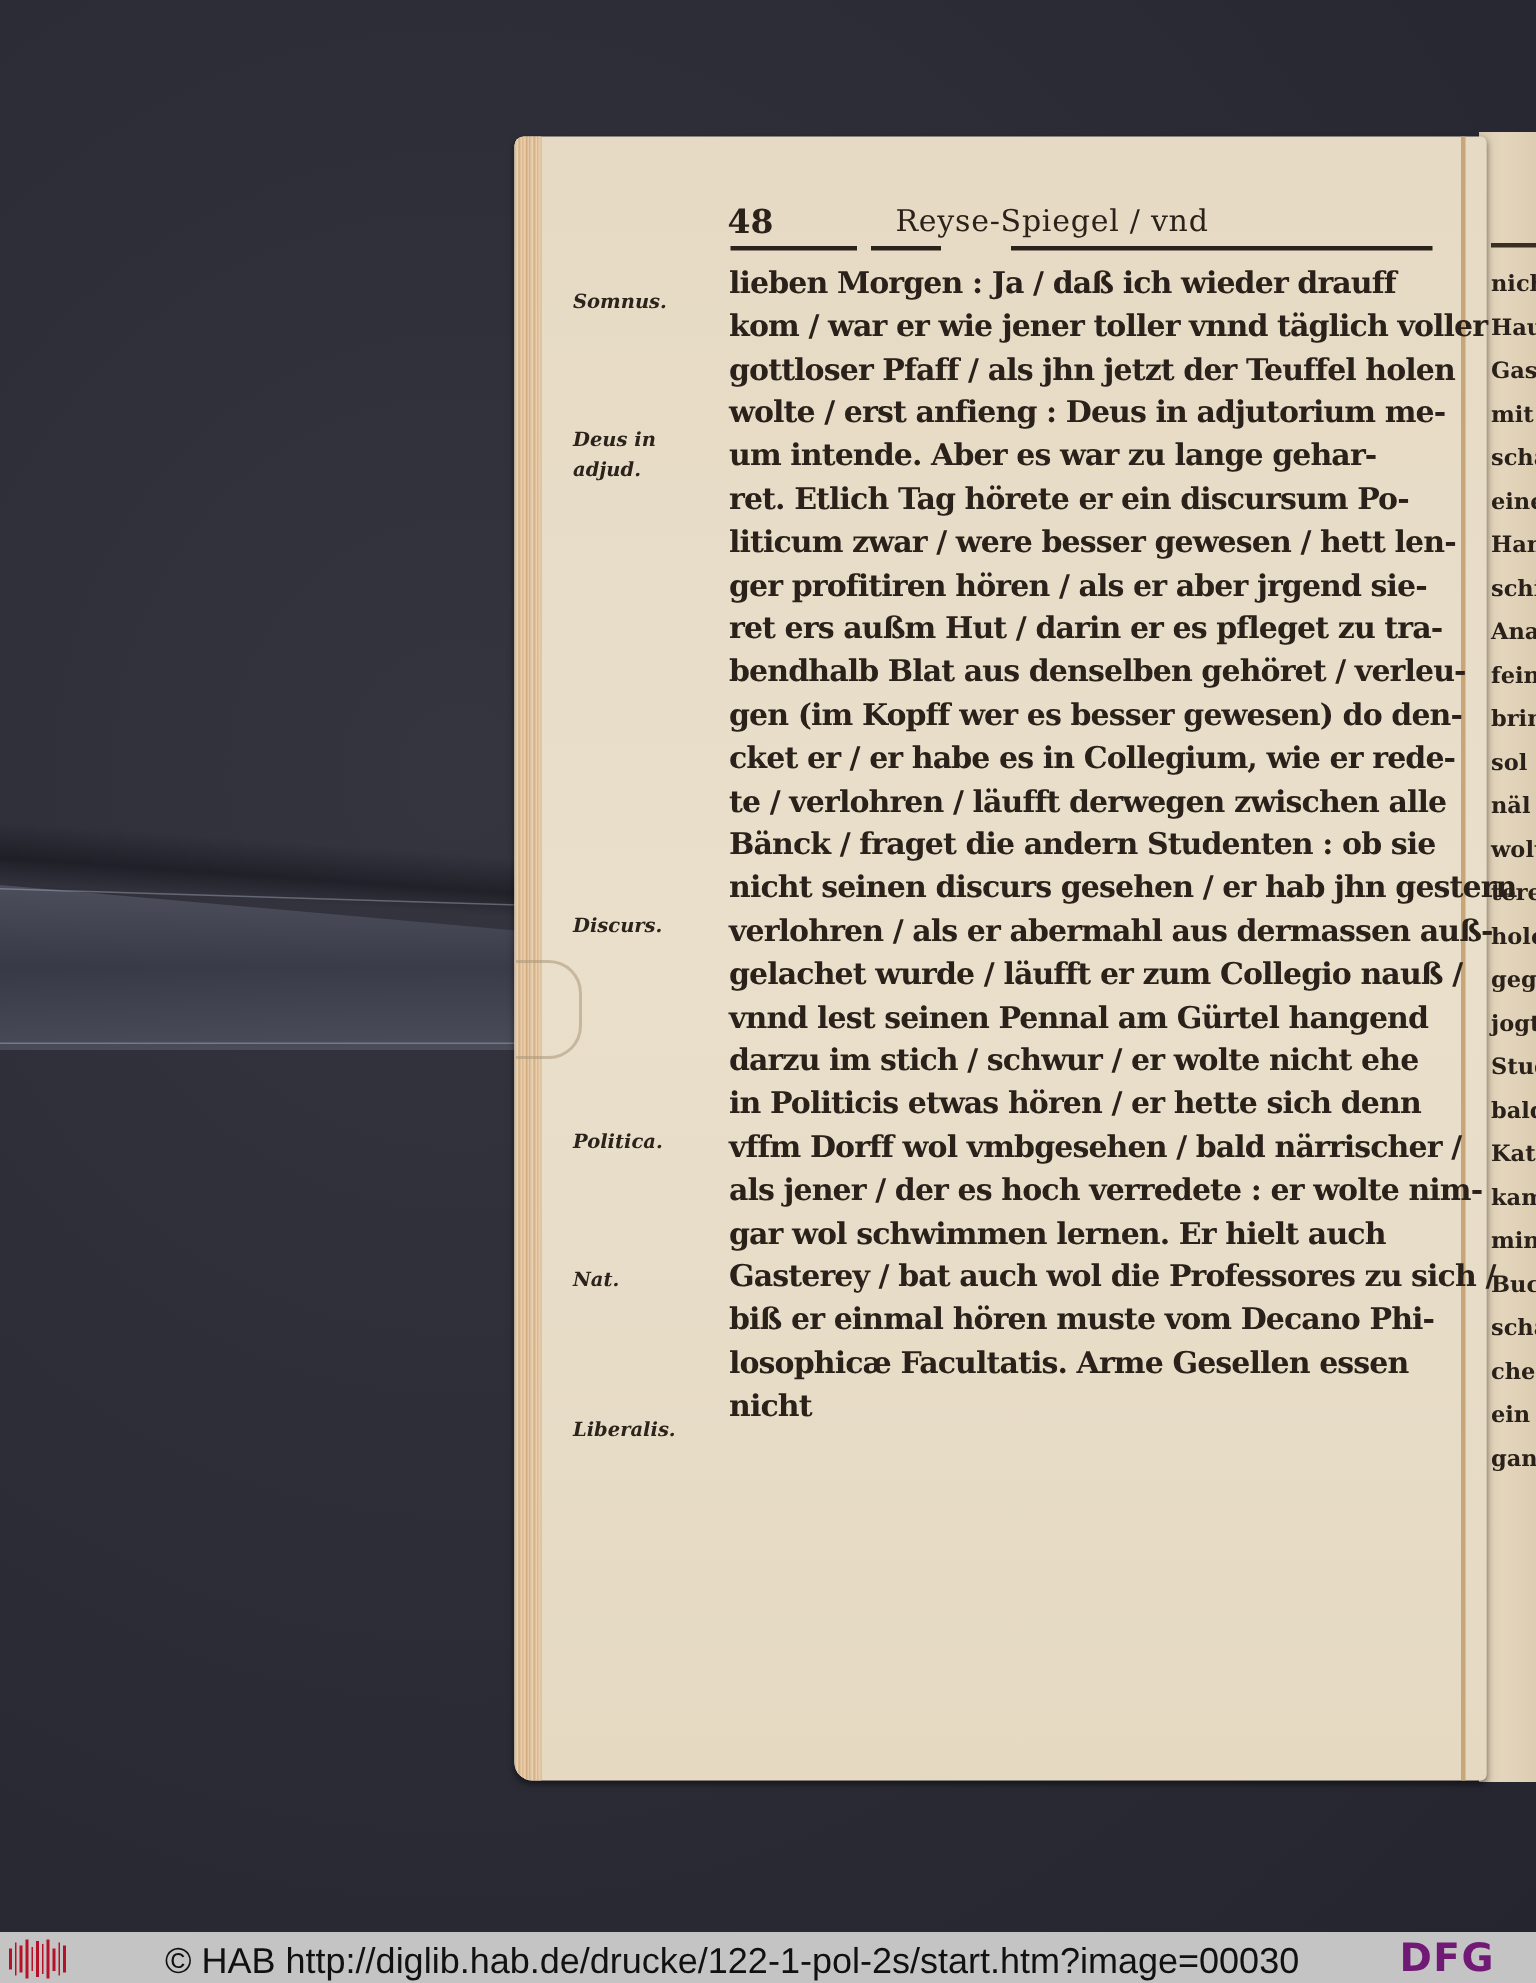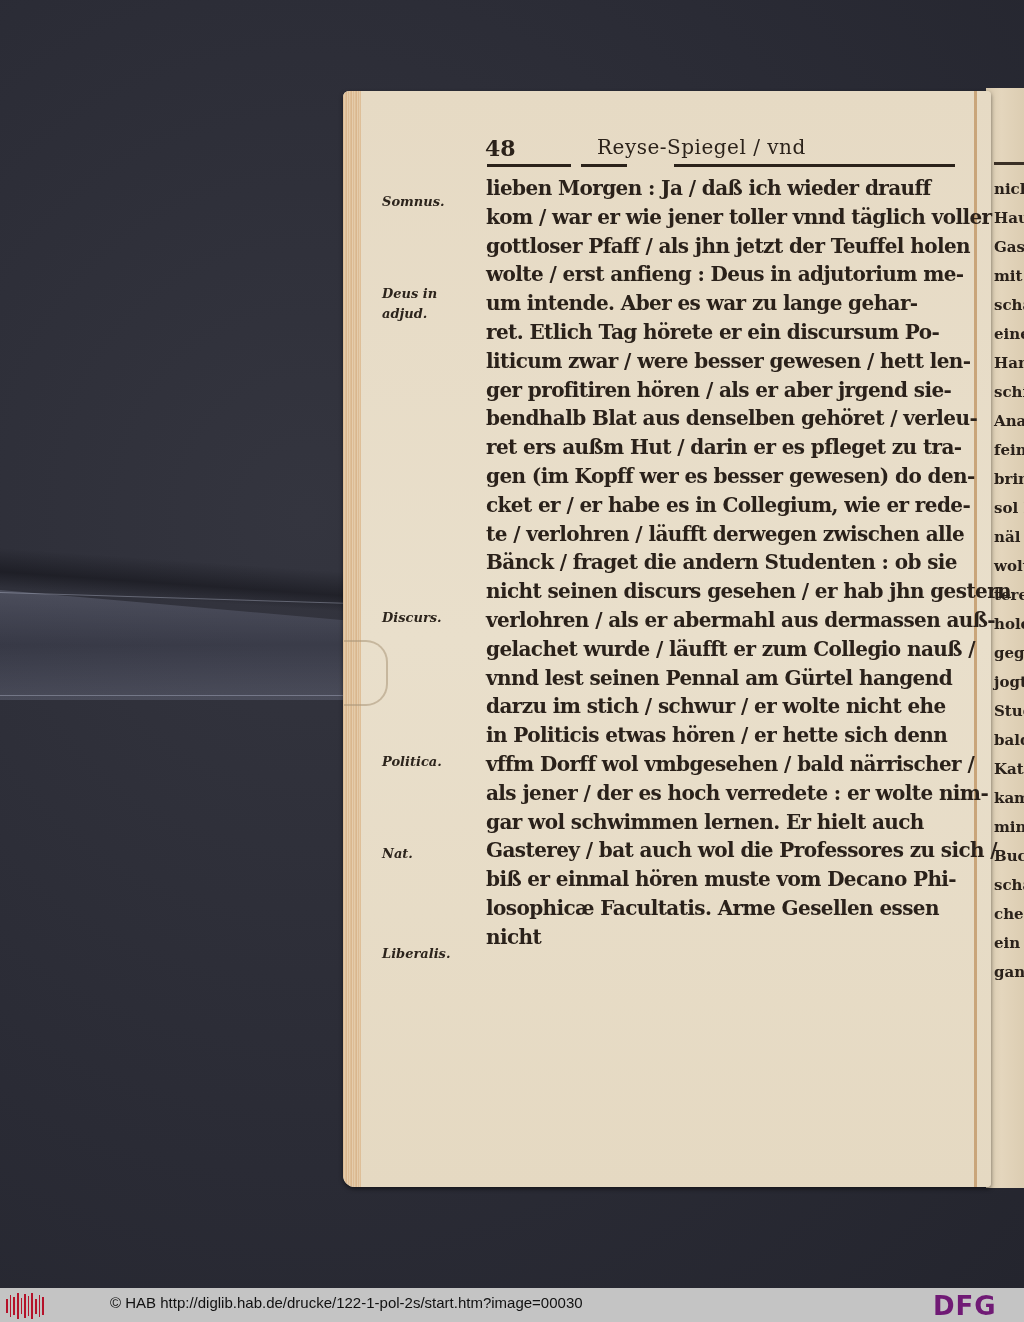--- a/index.html
+++ b/index.html
@@ -93,21 +93,21 @@
     position:absolute; left:0; top:1288px; width:1024px; height:34px;
     background:#c4c4c4;
   }
   .hab-logo {
     position:absolute; left:6px; top:5px; width:38px; height:26px;
     display:flex; gap:2px; align-items:center;
   }
   .hab-logo span { display:block; width:2px; background:#b5122a; }
   .footer-text {
     position:absolute; left:110px; top:6px;
-    font-family:"Liberation Sans", sans-serif; font-size:15px; color:#111;
+    font-family:"Liberation Sans", sans-serif; font-size:24px; color:#111;
     white-space:nowrap;
   }
   .dfg-logo {
     position:absolute; left:933px; top:3px;
     font-family:"DejaVu Sans", sans-serif; font-weight:bold; font-size:26px; color:#701a75; letter-spacing:1px;
   }
 </style>
 </head>
 <body>
 
@@ -165,22 +165,22 @@
 
 <div class="body-text">
   <div class="body-line">lieben Morgen : Ja / daß ich wieder drauff</div>
   <div class="body-line">kom / war er wie jener toller vnnd täglich voller</div>
   <div class="body-line">gottloser Pfaff / als jhn jetzt der Teuffel holen</div>
   <div class="body-line">wolte / erst anfieng : Deus in adjutorium me-</div>
   <div class="body-line">um intende.   Aber es war zu lange gehar-</div>
   <div class="body-line">ret.   Etlich Tag hörete er ein discursum Po-</div>
   <div class="body-line">liticum zwar / were besser gewesen / hett len-</div>
   <div class="body-line">ger profitiren hören / als er aber jrgend sie-</div>
+  <div class="body-line">ret ers außm Hut / darin er es pfleget zu tra-</div>
   <div class="body-line">bendhalb Blat aus denselben gehöret / verleu-</div>
-  <div class="body-line">ret ers außm Hut / darin er es pfleget zu tra-</div>
   <div class="body-line">gen (im Kopff wer es besser gewesen) do den-</div>
   <div class="body-line">cket er / er habe es in Collegium, wie er rede-</div>
   <div class="body-line">te / verlohren / läufft derwegen zwischen alle</div>
   <div class="body-line">Bänck / fraget die andern Studenten : ob sie</div>
   <div class="body-line">nicht seinen discurs gesehen / er hab jhn gestern</div>
   <div class="body-line">verlohren / als er abermahl aus dermassen auß-</div>
   <div class="body-line">gelachet wurde / läufft er zum Collegio nauß /</div>
   <div class="body-line">vnnd lest seinen Pennal am Gürtel hangend</div>
   <div class="body-line">darzu im stich / schwur / er wolte nicht ehe</div>
   <div class="body-line">in Politicis etwas hören / er hette sich denn</div>

